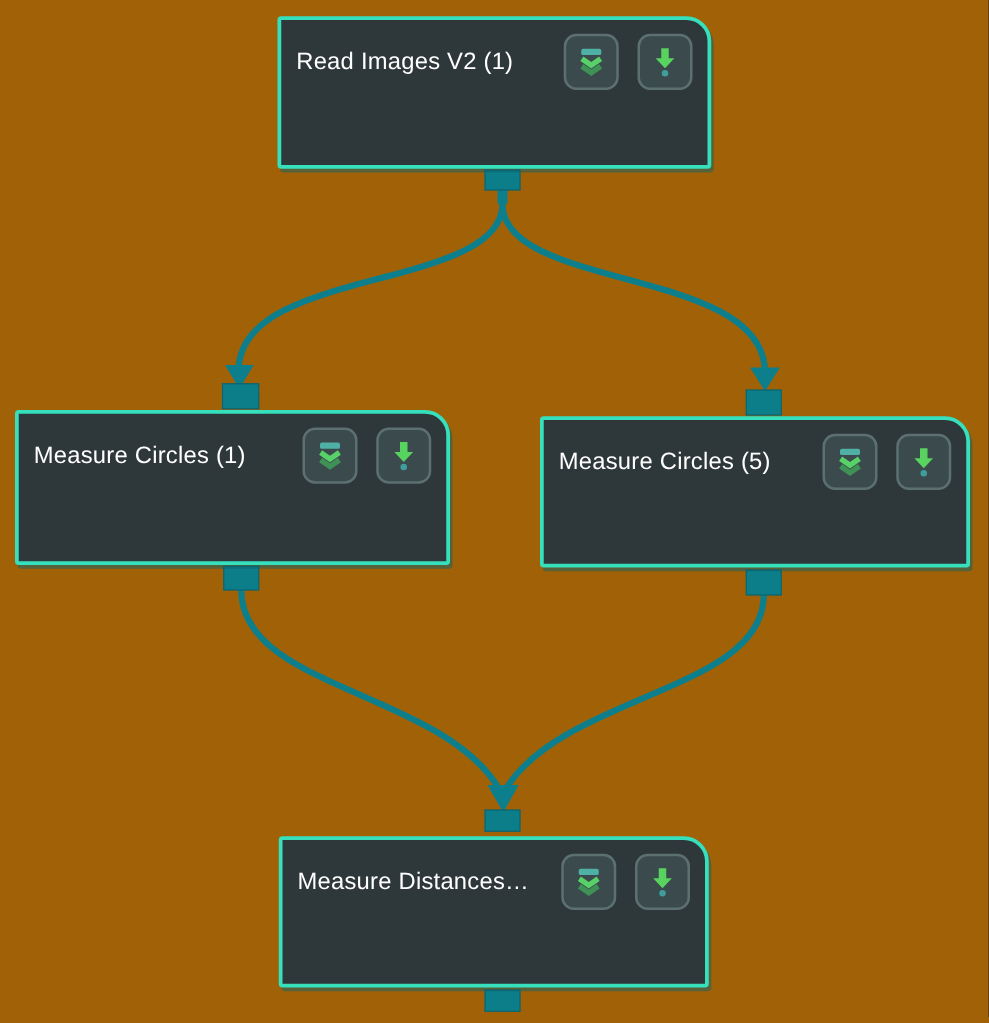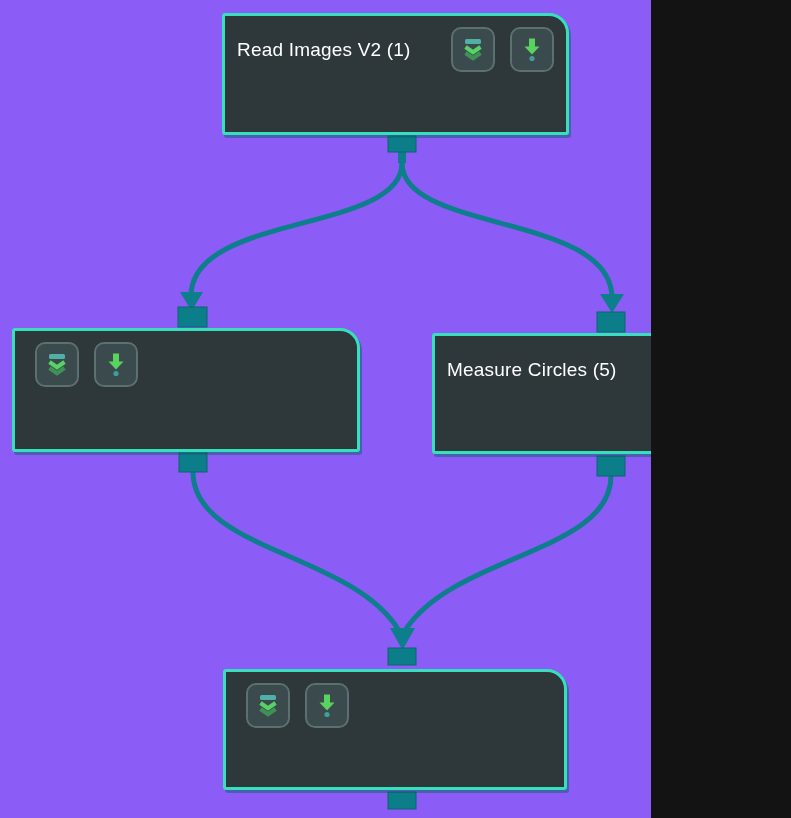--- a/index.html
+++ b/index.html
@@ -1,18 +1,18 @@
 <!DOCTYPE html>
 <html><head>
 <meta charset="utf-8">
 <style>
   html,body{margin:0;padding:0;background:#131313;}
   .canvas{
-    position:relative;width:651px;height:818px;overflow:hidden;
-    background:#8b5cf6;
+    position:relative;width:791px;height:818px;overflow:hidden;
+    background:#a16207;
     font-family:"Liberation Sans",sans-serif;
   }
   svg.wires{position:absolute;left:0;top:0;z-index:1;}
   .node{
     position:absolute;z-index:2;box-sizing:border-box;
     background:#2e373a;
     border:3px solid #36e0bc;
     border-radius:3px 20px 3px 3px;
     box-shadow:2px 3px 0 rgba(11,98,108,.5);
   }
@@ -84,20 +84,21 @@
           <svg>
               <use href="#icon-arrowdot"></use>
             </svg>
         </button>
       </div>
     </div>
   </div>
 
   <div class="node" style="left:12px;top:328px;width:348px;height:124px">
     <div class="node-header">
+      <span class="node-title">Measure Circles (1)</span>
       <div class="node-buttons">
         <button class="nbtn">
           <svg>
               <use href="#icon-chevrons"></use>
             </svg>
         </button>
         <button class="nbtn">
           <svg>
               <use href="#icon-arrowdot"></use>
             </svg>
@@ -119,20 +120,21 @@
           <svg>
               <use href="#icon-arrowdot"></use>
             </svg>
         </button>
       </div>
     </div>
   </div>
 
   <div class="node" style="left:223px;top:669px;width:344px;height:121px">
     <div class="node-header">
+      <span class="node-title">Measure Distances…</span>
       <div class="node-buttons">
         <button class="nbtn">
           <svg>
               <use href="#icon-chevrons"></use>
             </svg>
         </button>
         <button class="nbtn">
           <svg>
               <use href="#icon-arrowdot"></use>
             </svg>

